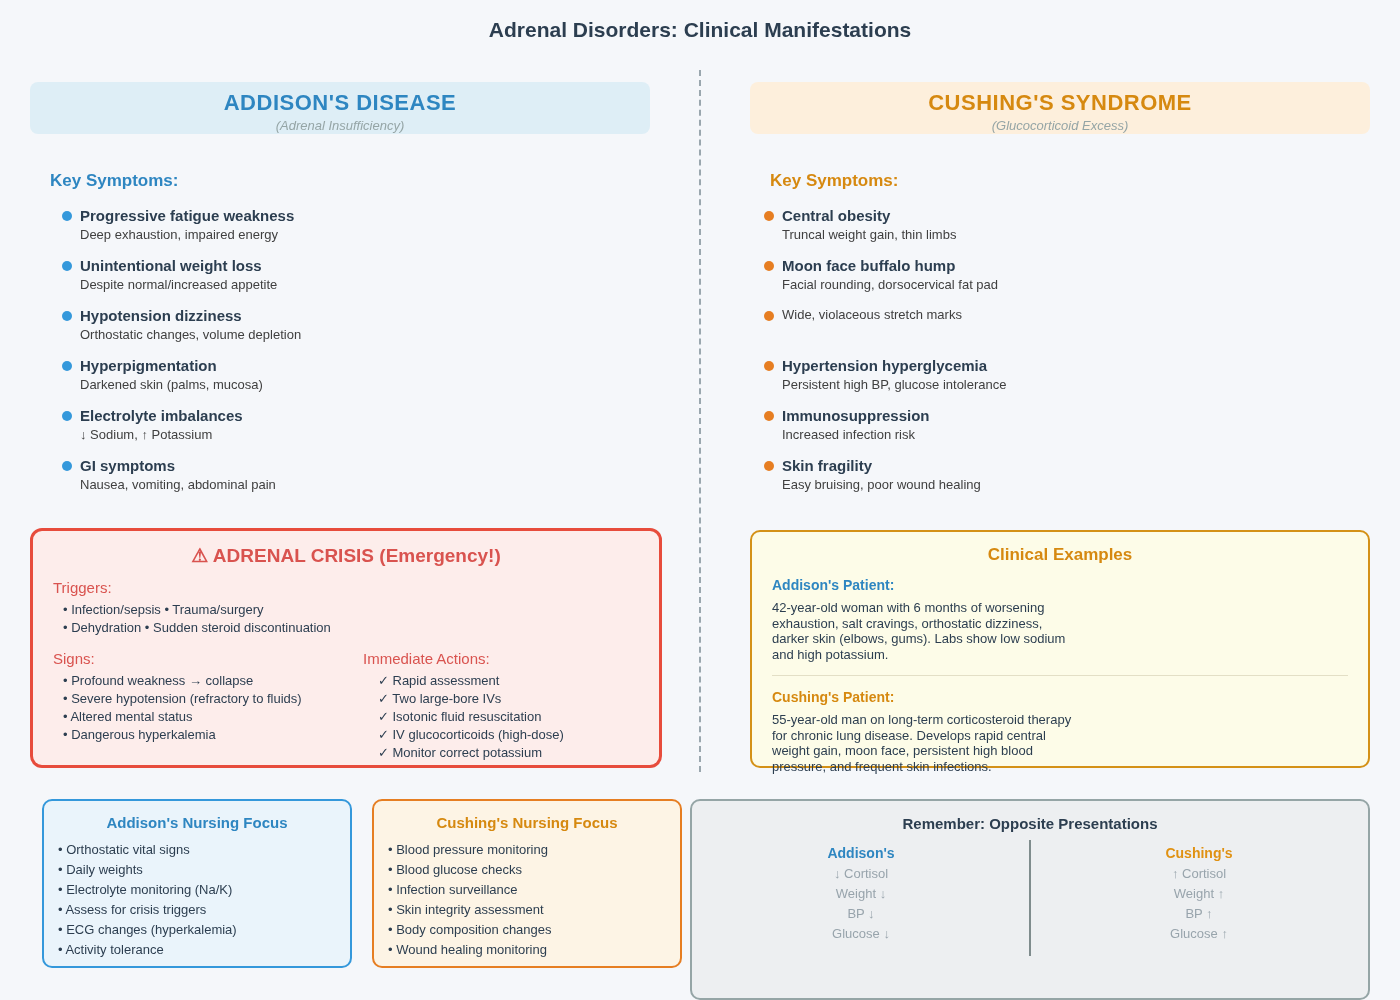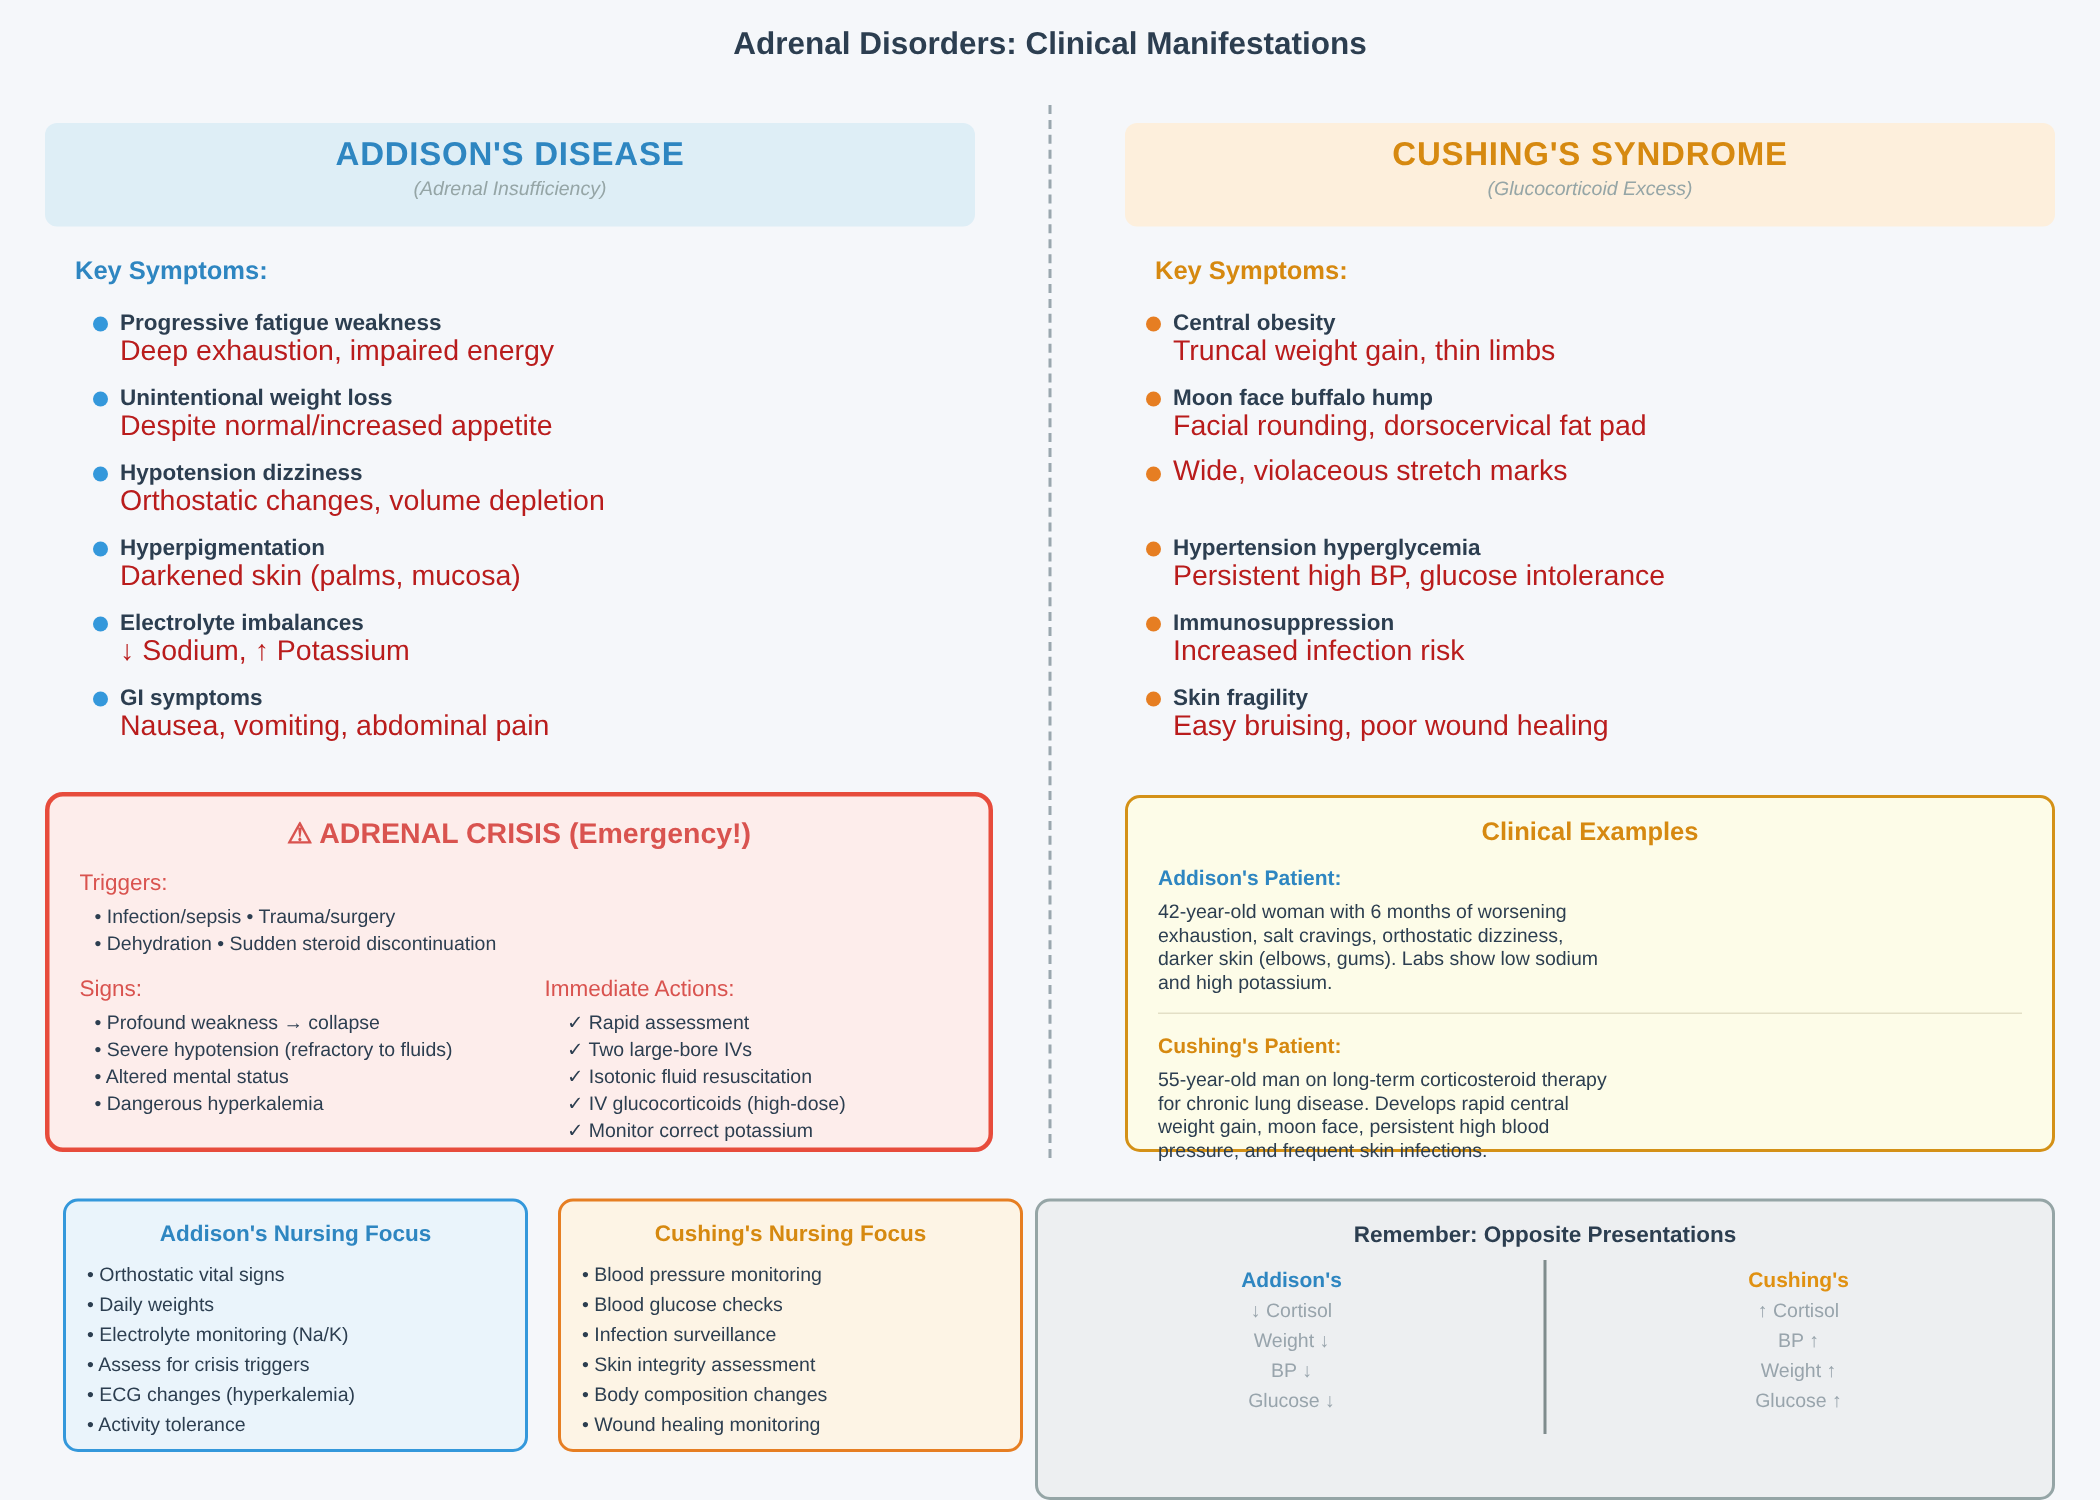--- a/index.html
+++ b/index.html
@@ -12,21 +12,21 @@
   .page-title {
     position:absolute; top:18px; left:0; width:100%;
     text-align:center; font-size:21px; font-weight:bold; color:#2C3E50;
   }
   .center-divider {
     position:absolute; left:699px; top:70px; height:702px; width:0;
     border-left:2px dashed #9AA7AE;
   }
   
   .panel-header {
-    position:absolute; top:82px; width:620px; height:69px;
+    position:absolute; top:82px; width:620px; height:52px;
     border-radius:8px; text-align:center; padding-top:8px;
   }
   .panel-header.addison { left:30px; background:#DEEEF6; }
   .panel-header.cushing { left:750px; background:#FDEFDC; }
   .panel-header h2 { font-size:22px; font-weight:bold; letter-spacing:.5px; }
   .panel-header.addison h2 { color:#2E86C1; }
   .panel-header.cushing h2 { color:#D68910; }
   .panel-sub { font-size:13px; font-style:italic; color:#95A5A6; margin-top:2px; }
   
   .key-symptoms { position:absolute; top:171px; font-size:17px; font-weight:bold; }
@@ -35,21 +35,21 @@
   .symptom-list { position:absolute; top:206px; width:570px; }
   .symptom-list.addison { left:62px; }
   .symptom-list.cushing { left:764px; }
   .symptom { position:relative; padding-left:18px; min-height:38px; margin-bottom:12px; }
   .dot {
     position:absolute; left:0; top:5px; width:10px; height:10px; border-radius:50%;
   }
   .symptom-list.addison .dot { background:#3498DB; }
   .symptom-list.cushing .dot { background:#E67E22; }
   .symptom-title { font-size:15px; font-weight:bold; color:#2C3E50; line-height:20px; }
-  .symptom-desc { font-size:19px; color:#b91c1c; line-height:18px; }
+  .symptom-desc { font-size:13px; color:#404040; line-height:18px; }
   
   .crisis-box {
     position:absolute; left:30px; top:528px; width:632px; height:240px;
     background:#FDEDEB; border:3px solid #E74C3C; border-radius:12px;
     padding:13px 20px;
   }
   .crisis-title { text-align:center; font-size:19px; font-weight:bold; color:#D9534F; margin-bottom:12px; }
   .crisis-label { font-size:15px; font-weight:normal; color:#D9534F; margin-bottom:5px; }
   .crisis-item { font-size:13px; color:#2C3E50; line-height:18px; margin-left:10px; }
   .crisis-cols { display:flex; margin-top:13px; }
@@ -246,20 +246,20 @@
       <div class="remember-col">
         <div class="remember-heading addison">Addison's</div>
         <div class="remember-item">↓ Cortisol</div>
         <div class="remember-item">Weight ↓</div>
         <div class="remember-item">BP ↓</div>
         <div class="remember-item">Glucose ↓</div>
       </div>
       <div class="remember-col">
         <div class="remember-heading cushing">Cushing's</div>
         <div class="remember-item">↑ Cortisol</div>
+        <div class="remember-item">Weight ↑</div>
         <div class="remember-item">BP ↑</div>
-        <div class="remember-item">Weight ↑</div>
         <div class="remember-item">Glucose ↑</div>
       </div>
     </div>
   </div>
 
 </div>
 
 </body></html>

